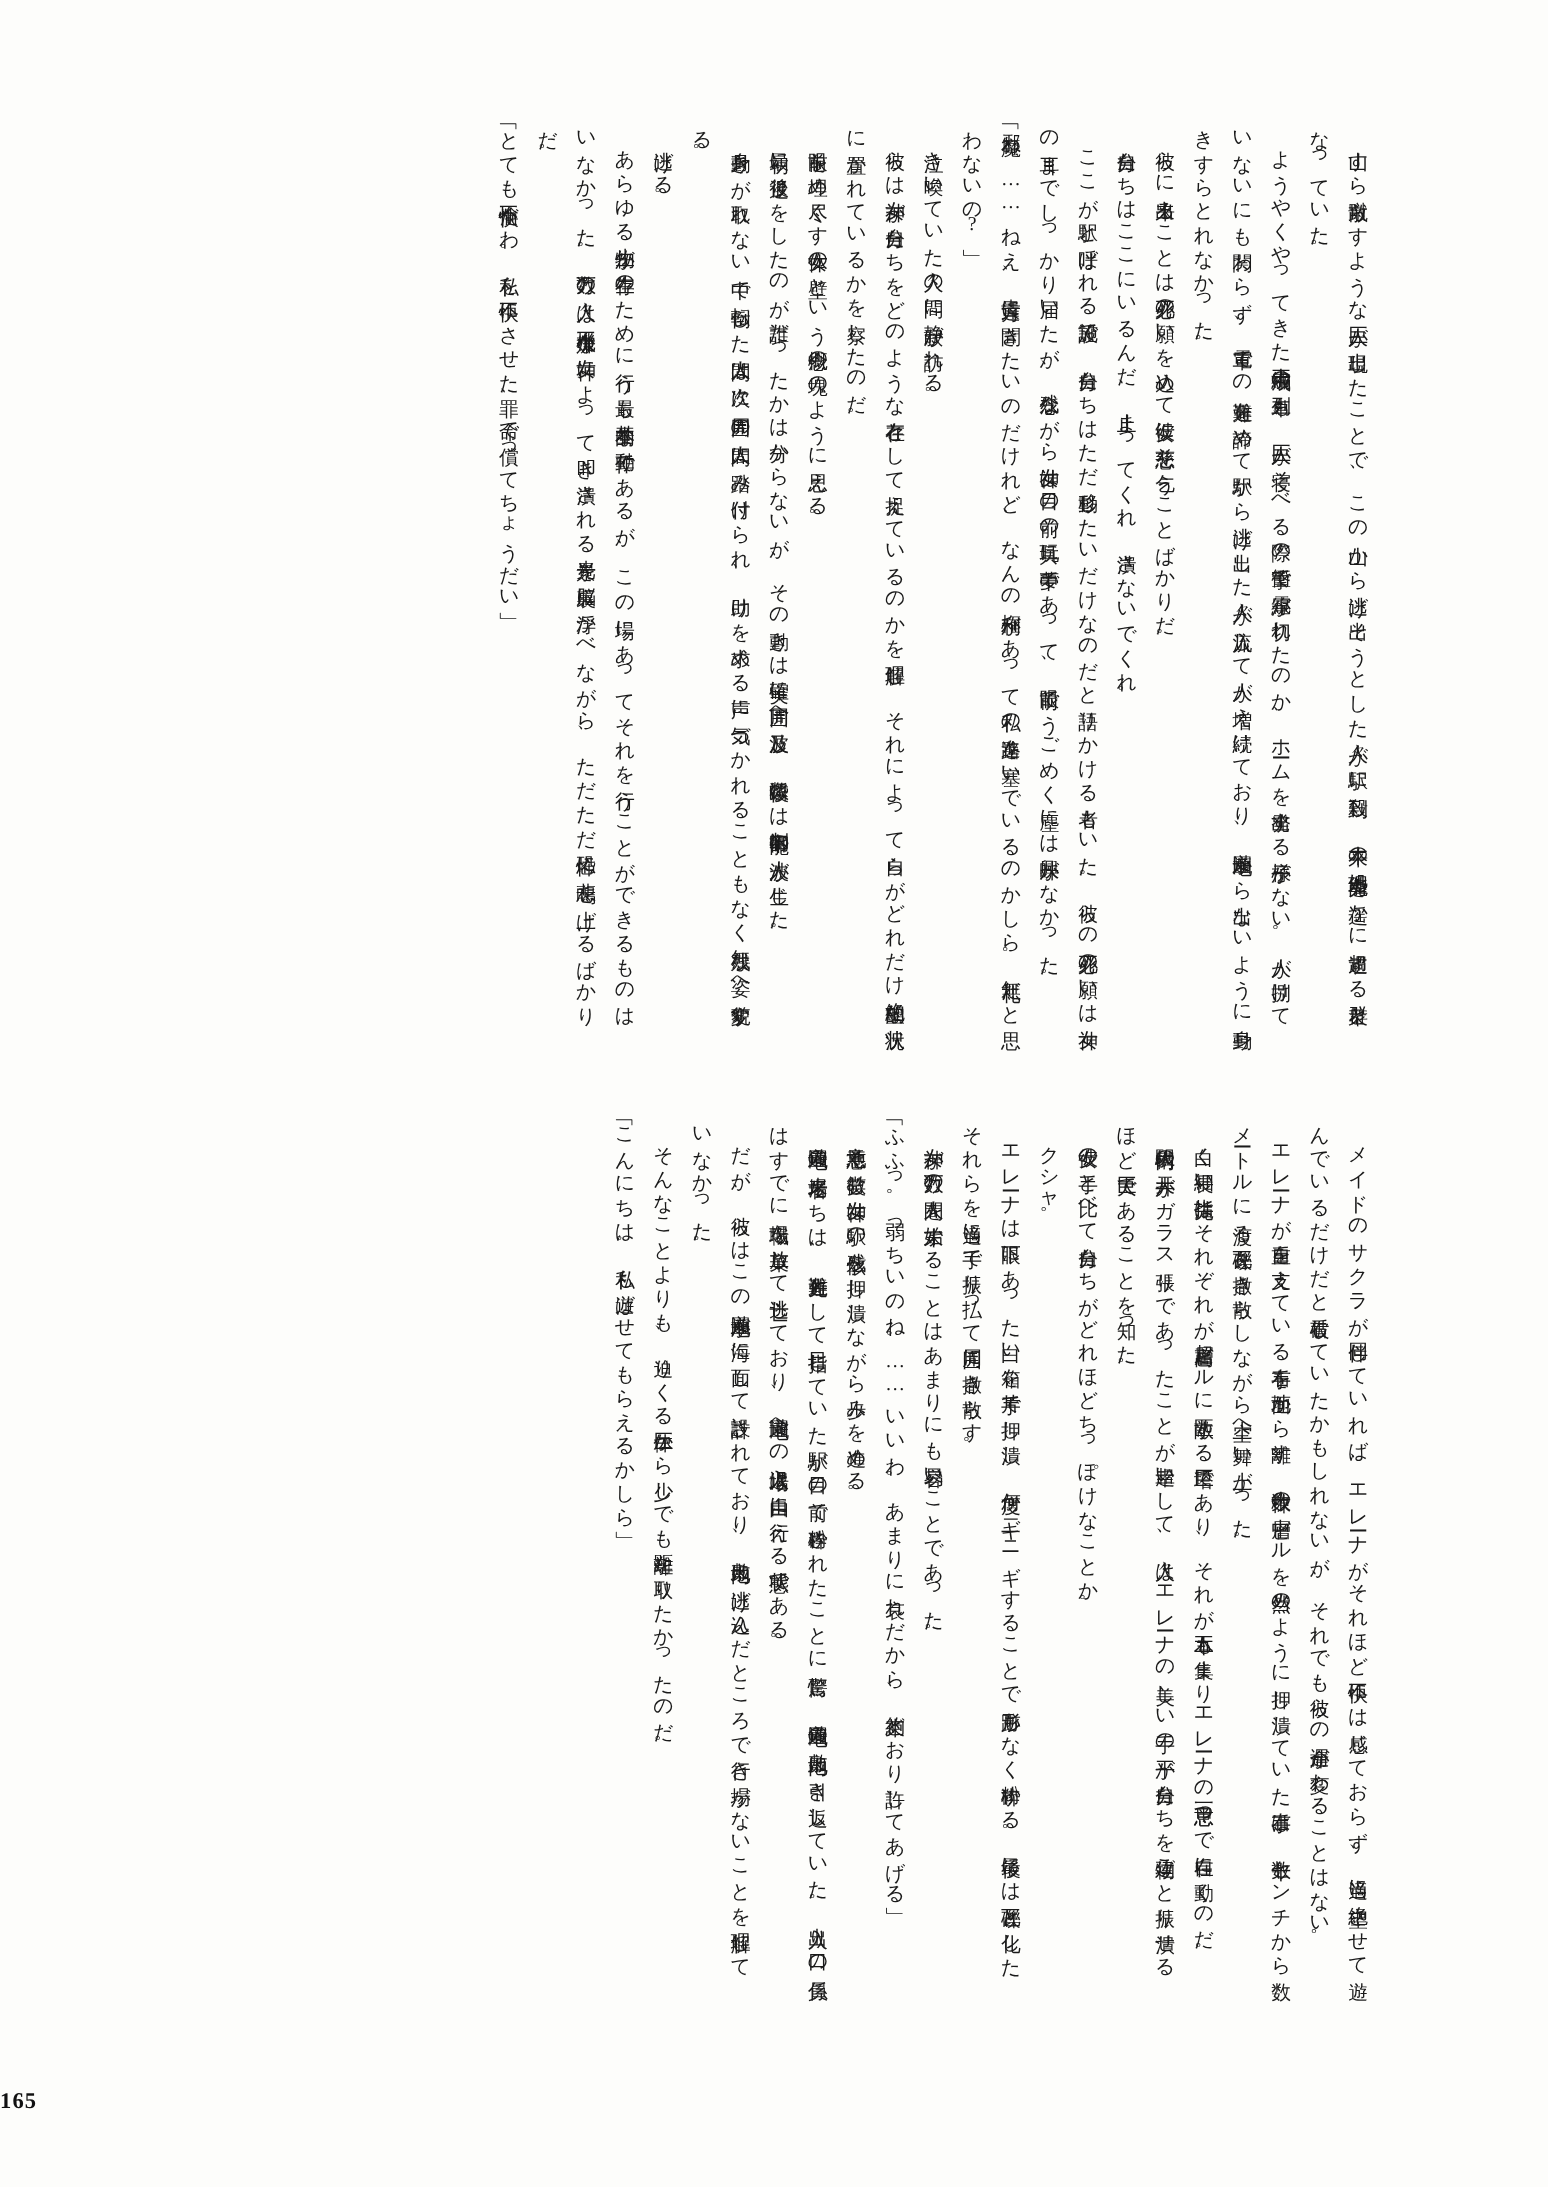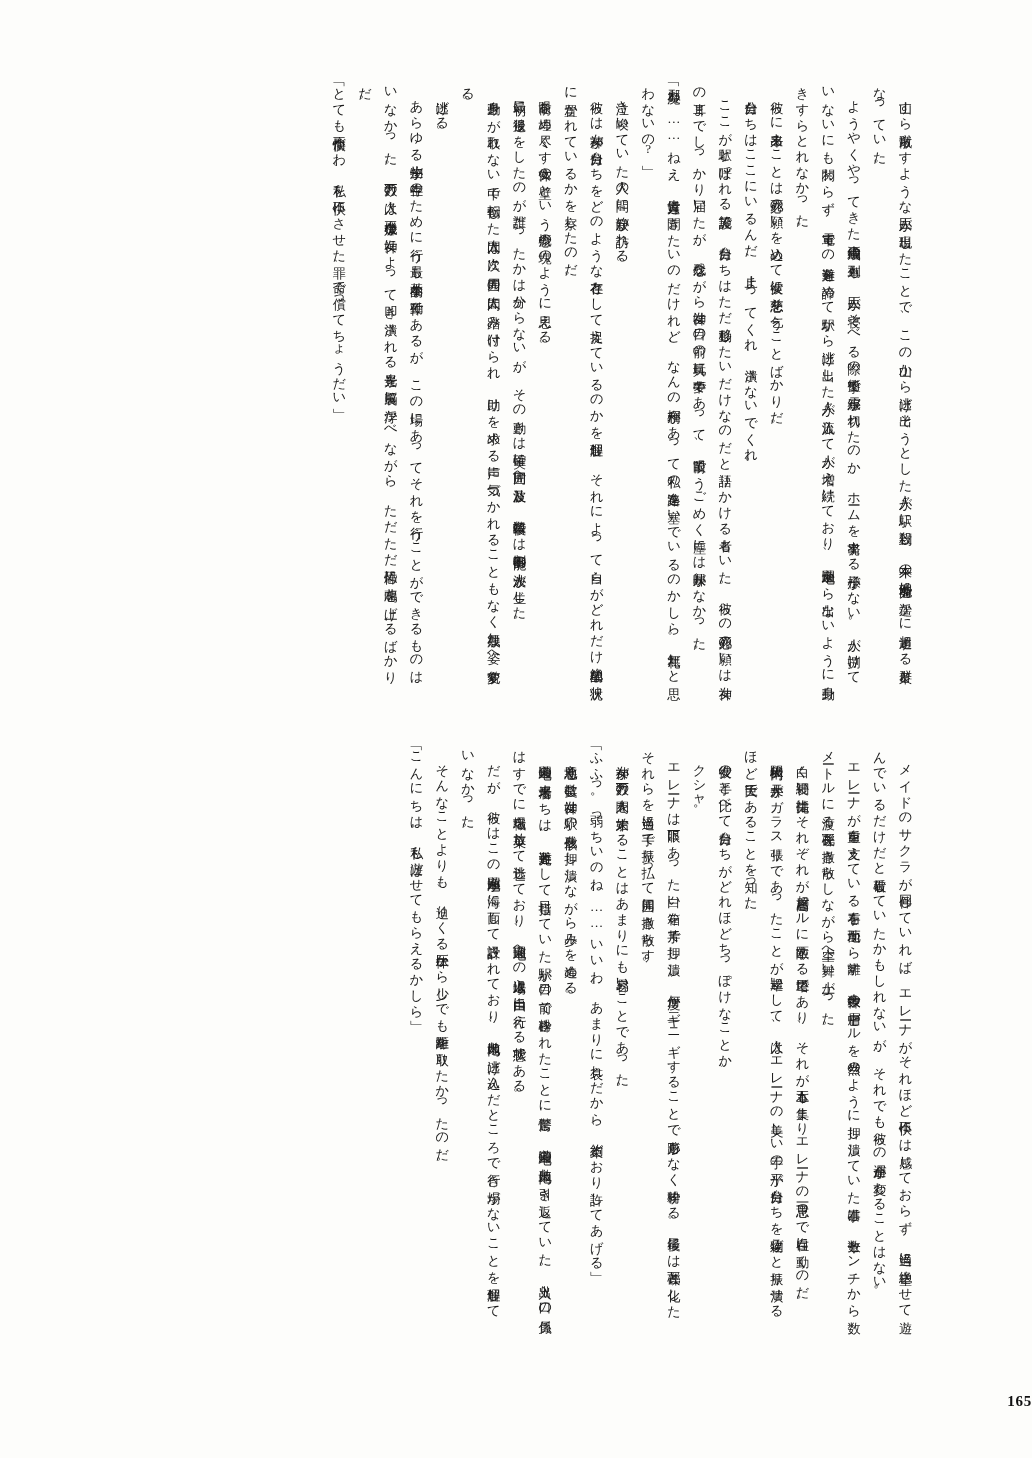--- a/index.html
+++ b/index.html
@@ -48,21 +48,21 @@
     top: 742px;
     left: 118px;
     width: 800px;
     height: 570px;
   }
   #page-number {
     position: absolute;
     bottom: 48px;
     left: 0;
     width: 100%;
-    text-align: right;
+    text-align: left;
     font-size: 15px;
     font-weight: bold;
     letter-spacing: 0.05em;
     color: #111;
   }
 </style>
 </head>
 <body>
 
 <div id="page">

